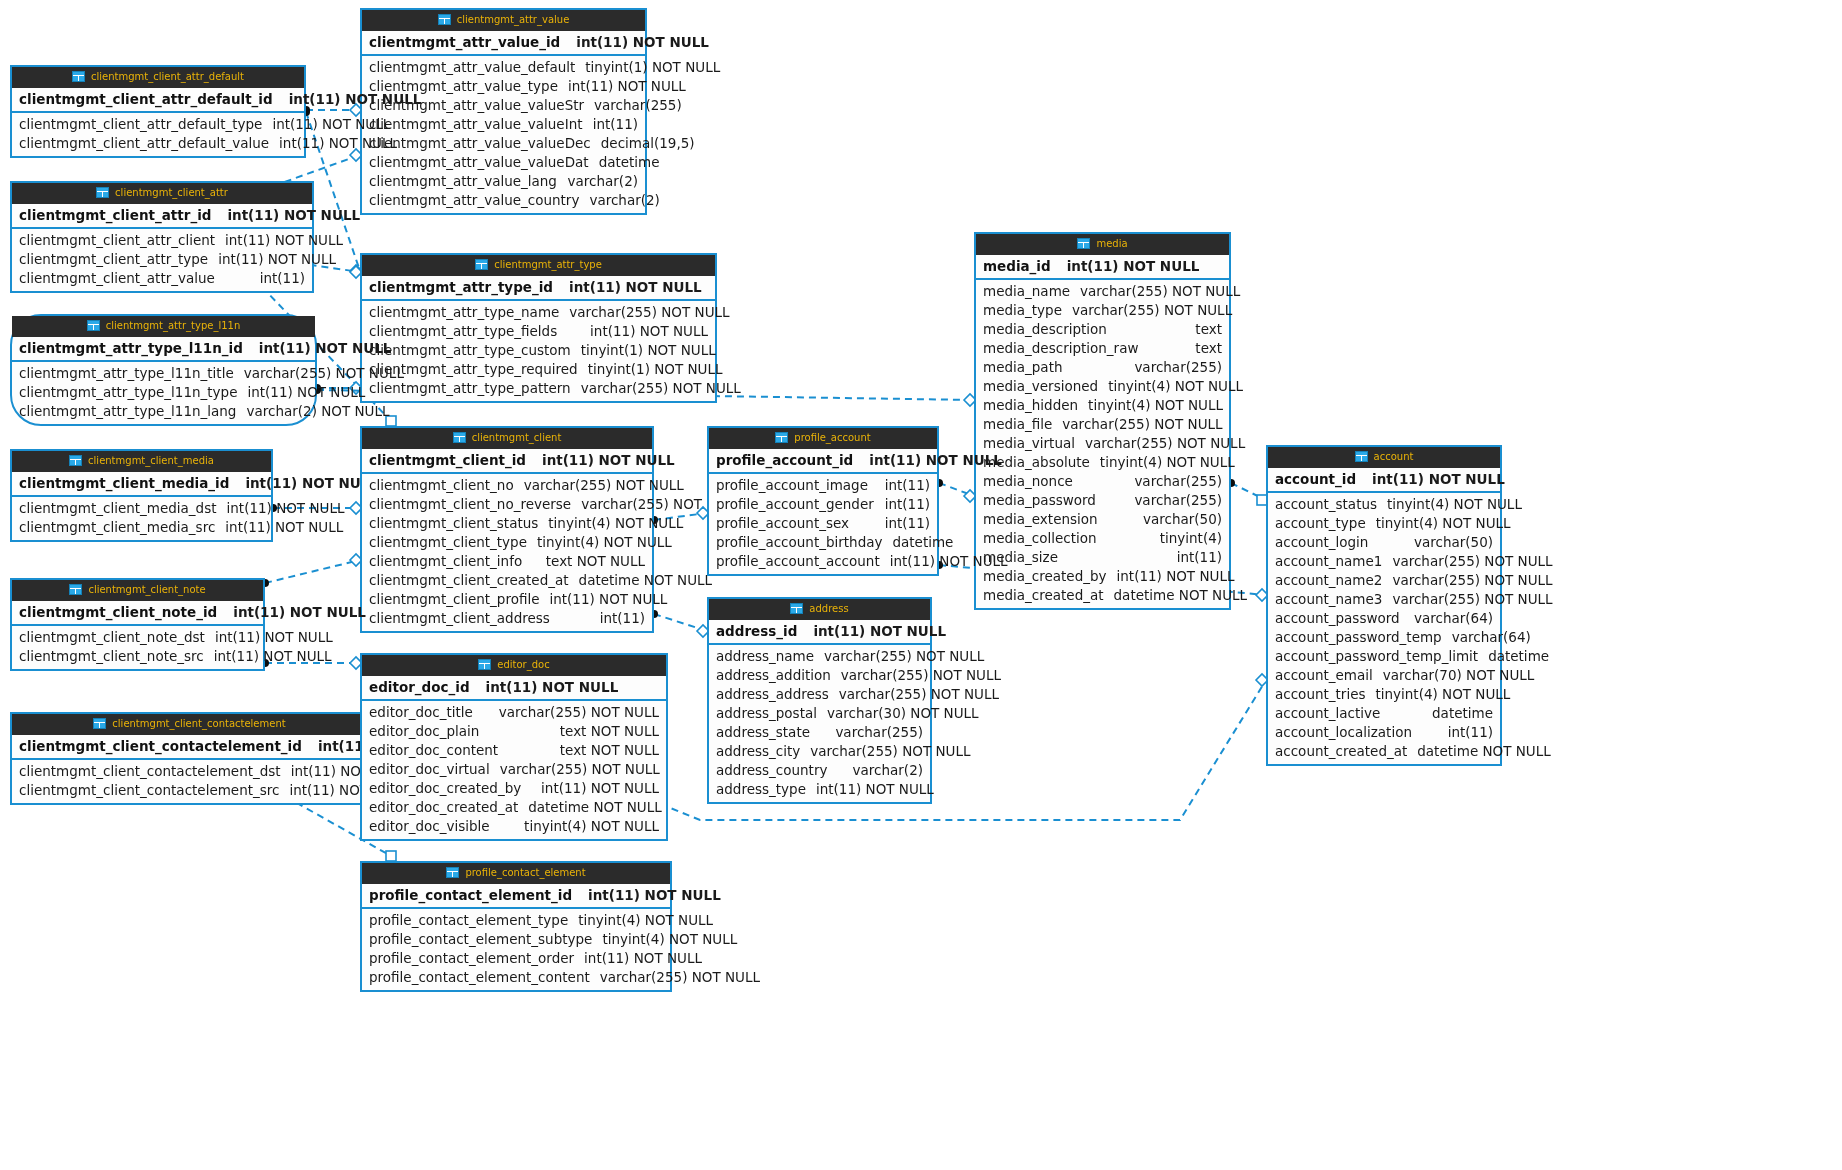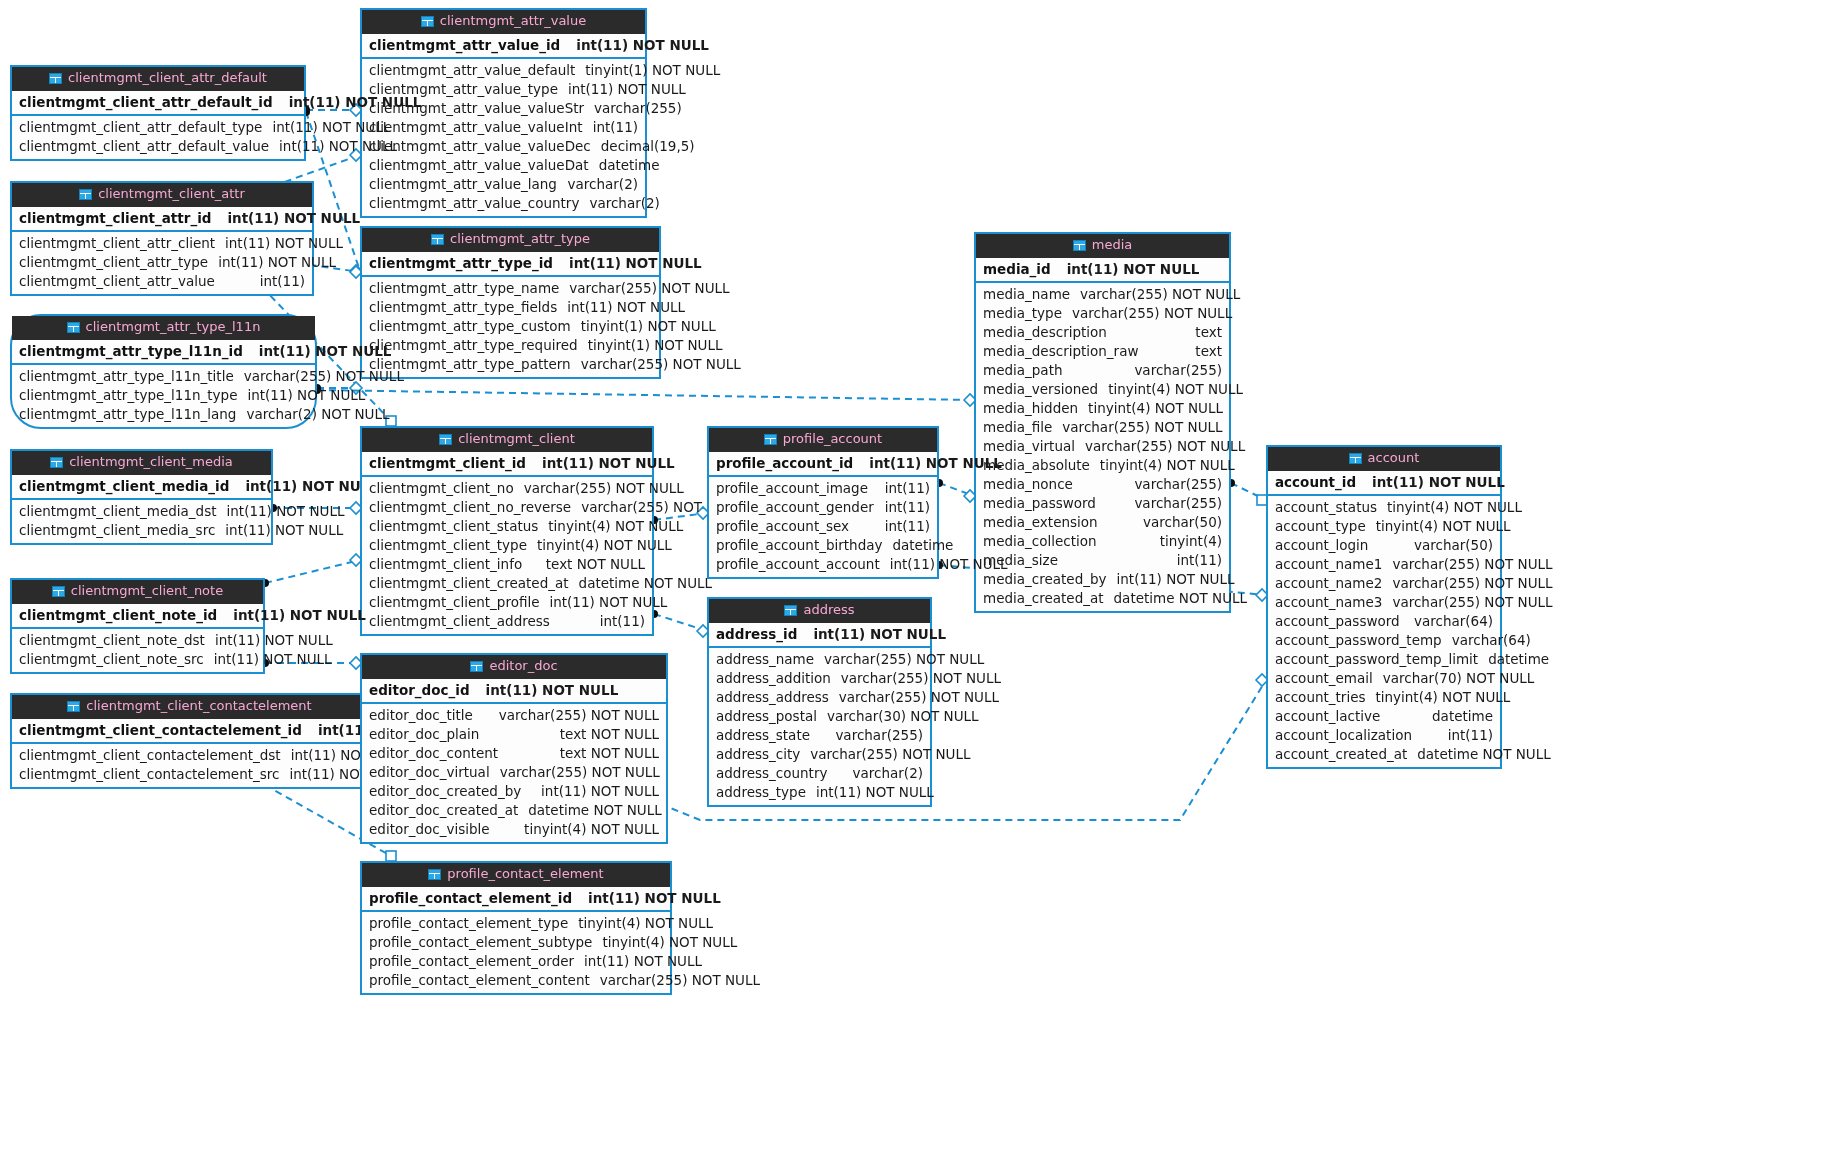--- a/index.html
+++ b/index.html
@@ -10,22 +10,22 @@
   #canvas{position:absolute;left:0;top:0;width:1842px;height:1170px;}
   #edges{position:absolute;left:0;top:0;width:1842px;height:1170px;pointer-events:none;z-index:1;}
   .tbl{
     position:absolute;z-index:2;
     border:2px solid #1a8fd1;
     background:#fdfdfd;
     box-sizing:border-box;
     box-shadow:0 0 0 0 rgba(0,0,0,0);
   }
   .tbl-head{
-    background:#2b2b2b;color:#f9a8d4;
-    font-size:13px;
+    background:#2b2b2b;color:#eab308;
+    font-size:10px;
     text-align:center;
     padding:4px 6px 5px 6px;
     white-space:nowrap;
     display:flex;align-items:center;justify-content:center;gap:6px;
     line-height:1.15;
   }
   .tbl-icon{
     display:inline-block;width:13px;height:11px;
     background:#2aa9e8;
     border:1px solid #1481b8;
@@ -230,21 +230,21 @@
           <div class="col-row">
             <span class="fname">clientmgmt_client_attr_type</span>
             <span class="ftype">int(11) NOT NULL</span>
           </div>
           <div class="col-row">
             <span class="fname">clientmgmt_client_attr_value</span>
             <span class="ftype">int(11)</span>
           </div>
         </div>
       </div>
-      <div class="tbl" style="left: 360px; top: 226px; width: 301px;">
+      <div class="tbl" style="left: 360px; top: 253px; width: 357px;">
         <div class="tbl-head">
           <span class="tbl-icon"></span>
           <span>clientmgmt_attr_type</span>
         </div>
         <div class="pk-row">
           <span class="fname">clientmgmt_attr_type_id</span>
           <span class="ftype">int(11) NOT NULL</span>
         </div>
         <div class="cols">
           <div class="col-row">
@@ -594,21 +594,21 @@
           <div class="col-row">
             <span class="fname">address_country</span>
             <span class="ftype">varchar(2)</span>
           </div>
           <div class="col-row">
             <span class="fname">address_type</span>
             <span class="ftype">int(11) NOT NULL</span>
           </div>
         </div>
       </div>
-      <div class="tbl" style="left: 10px; top: 693px; width: 359px;">
+      <div class="tbl" style="left: 10px; top: 712px; width: 359px;">
         <div class="tbl-head">
           <span class="tbl-icon"></span>
           <span>clientmgmt_client_contactelement</span>
         </div>
         <div class="pk-row">
           <span class="fname">clientmgmt_client_contactelement_id</span>
           <span class="ftype">int(11) NOT NULL</span>
         </div>
         <div class="cols">
           <div class="col-row">

